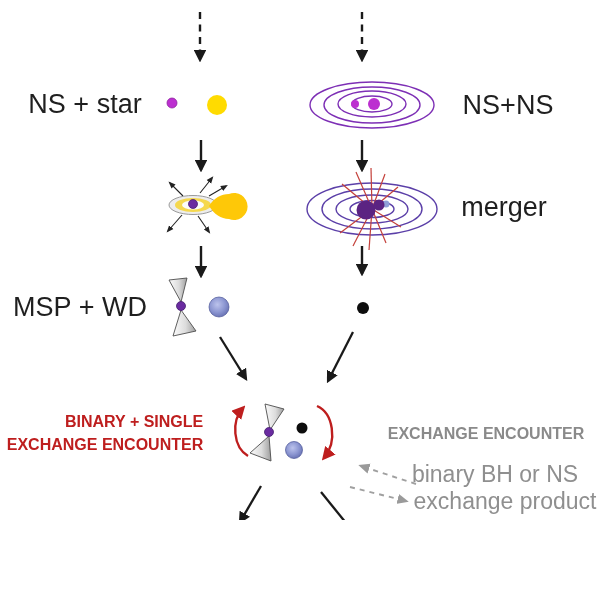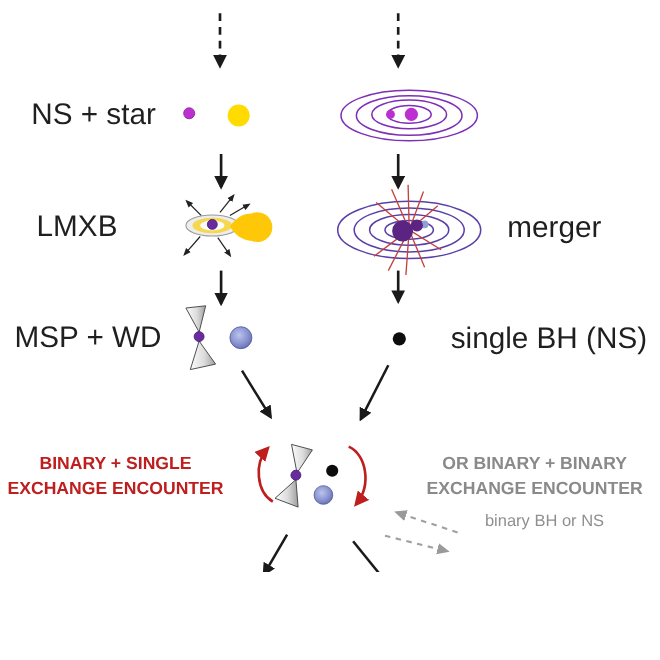--- a/index.html
+++ b/index.html
@@ -3,24 +3,24 @@
 <meta charset="utf-8">
 <style>
   html,body{margin:0;padding:0;background:#ffffff;}
   #stage{position:relative;width:600px;height:520px;background:#ffffff;overflow:hidden;
          font-family:"Liberation Sans", sans-serif;}
   #diagram-svg{position:absolute;left:0;top:0;}
   .lbl{position:absolute;transform:translate(-50%,-50%);white-space:nowrap;
        font-size:27px;color:#1f1f1f;}
   .cap{position:absolute;transform:translate(-50%,-50%);text-align:center;
        font-size:16px;font-weight:bold;line-height:23px;white-space:nowrap;}
-  .cap-red{color:#be1e1e;}
+  .cap-red{color:#be1e1e;text-align:right;}
   .cap-gray{color:#8a8a8a;}
   .note{position:absolute;transform:translate(-50%,-50%);white-space:nowrap;
-        font-size:15px;color:#8f8f8f;}
+        font-size:23px;color:#8f8f8f;}
 </style>
 </head>
 <body>
 
 <div id="stage">
 
   <svg id="diagram-svg" width="600" height="600" viewBox="0 0 600 600">
     <defs>
       <marker id="mBlack" viewBox="0 0 10 10" refX="8" refY="5" markerWidth="5.2" markerHeight="5.2" orient="auto-start-reverse">
         <path d="M0,0 L10,5 L0,10 z" fill="#1a1a1a"></path>
@@ -138,31 +138,30 @@
       <polygon points="207,558 193,538 211,534" fill="url(#coneGrad)" stroke="#4d4d4d" stroke-width="0.9"></polygon>
       <polygon points="208,564 201,591 223,586" fill="url(#coneGrad)" stroke="#4d4d4d" stroke-width="0.9"></polygon>
       <circle cx="208" cy="561" r="4.5" fill="#6a2ba0" stroke="#44206e" stroke-width="0.8"></circle>
     </g>
     <circle cx="243" cy="561" r="5" fill="#0d0d0d"></circle>
 
     <circle cx="384" cy="562" r="8.5" fill="url(#wdGrad)" stroke="#4a5496" stroke-width="0.7"></circle>
   </svg>
 
   <div class="lbl" style="left:85px;top:104px">NS + star</div>
-  <div class="lbl" style="left:70px;top:206px">LMXB</div>
+  <div class="lbl" style="left:508px;top:105px">NS+NS</div>
   <div class="lbl" style="left:80px;top:307px">MSP + WD</div>
   <div class="lbl" style="left:504px;top:207px">merger</div>
-  <div class="lbl" style="left:499px;top:308px">single BH (NS)</div>
 
   <div class="cap cap-red" style="left:105px;top:433px">
     <span style="display:block">BINARY + SINGLE</span>
     <span style="display:block">EXCHANGE ENCOUNTER</span>
   </div>
   <div class="cap cap-gray" style="left:486px;top:433px">
-    <span style="display:block">OR BINARY + BINARY</span>
     <span style="display:block">EXCHANGE ENCOUNTER</span>
   </div>
 
   <div class="note" style="left:495px;top:474px">binary BH or NS</div>
+  <div class="note" style="left:505px;top:501px">exchange product</div>
 
   <div class="lbl" style="left:431px;top:580px">WD</div>
 
 </div>
 
 </body></html>

